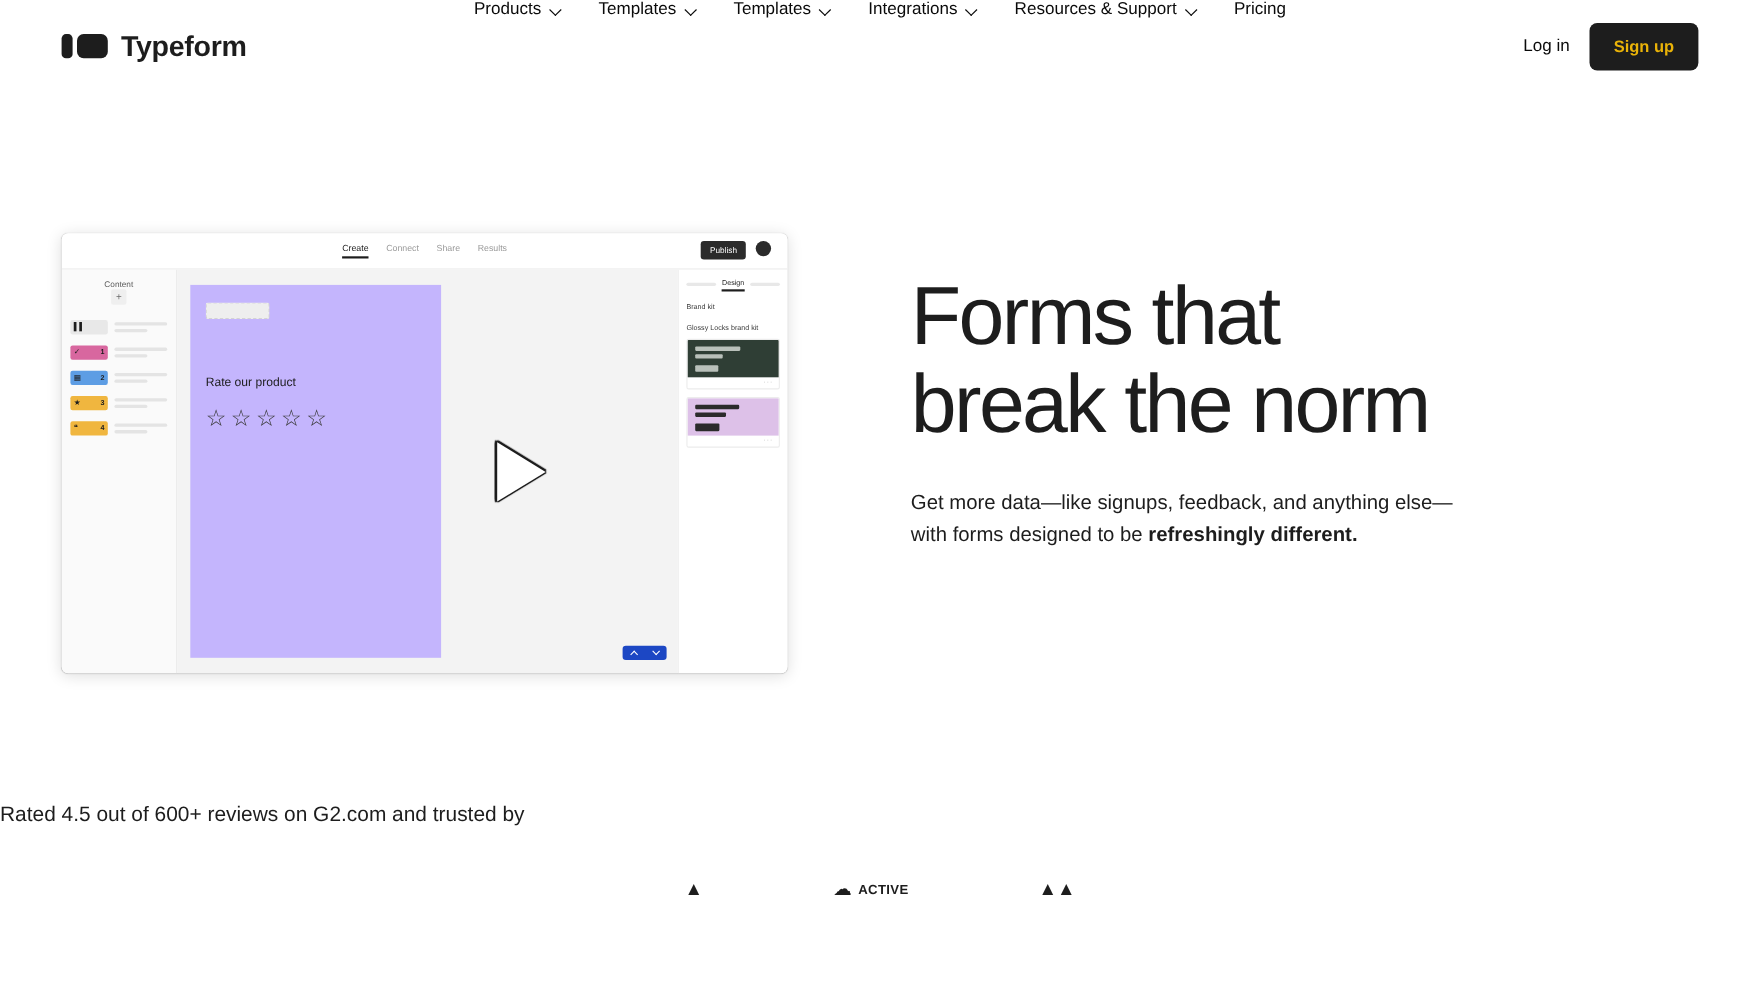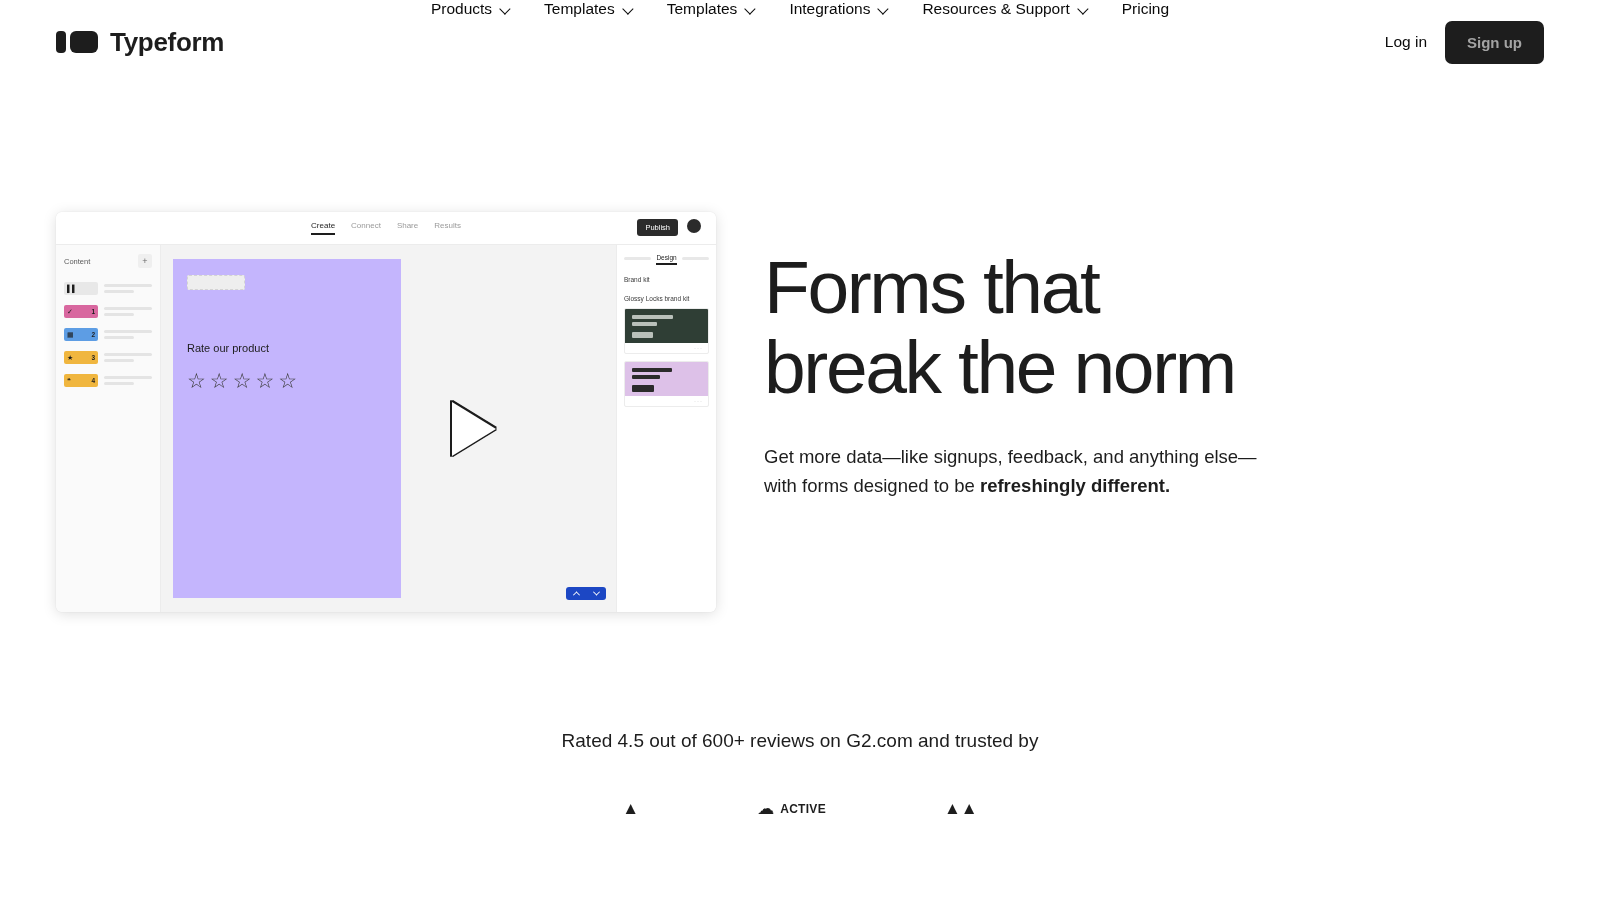--- a/index.html
+++ b/index.html
@@ -53,31 +53,31 @@
     border-right: 1.6px solid #0a0a0a;
     border-bottom: 1.6px solid #0a0a0a;
     transform: rotate(45deg);
   }
 
   .header-actions {
     margin-left: auto; display: flex; align-items: center; gap: 18px;
   }
   .login-link { font-size: 15.5px; color: #0a0a0a; cursor: pointer; }
   .signup-btn {
-    background: #1d1d1d; color: #a3a3a3; border: none;
+    background: #1d1d1d; color: #eab308; border: none;
     font-family: inherit; font-size: 15px; font-weight: 700;
     padding: 13px 22px; border-radius: 7px; cursor: pointer;
   }
 
   
   .hero {
     display: flex;
     align-items: flex-start;
     padding: 128px 56px 0 56px;
-    gap: 48px;
+    gap: 112px;
   }
 
   
   .mockup {
     width: 660px; height: 400px;
     background: #ffffff;
     border-radius: 6px;
     box-shadow: 0 2px 14px rgba(0,0,0,0.13), 0 0 1px rgba(0,0,0,0.18);
     flex: 0 0 auto;
     display: flex; flex-direction: column;
@@ -112,20 +112,21 @@
   .mk-body { flex: 1; display: flex; min-height: 0; }
 
   
   .mk-side {
     width: 105px; flex: 0 0 auto; background: #fafafa;
     border-right: 1px solid #ececec; padding: 9px 8px;
   }
   .mk-side-head {
     display: flex; align-items: center; justify-content: space-between;
     margin-bottom: 14px;
+    flex-direction: column;
   }
   .mk-side-title { font-size: 7.5px; color: #5a5a5a; }
   .mk-plus {
     width: 14px; height: 14px; background: #efefef; border-radius: 2px;
     display: flex; align-items: center; justify-content: center;
     font-size: 9px; color: #6a6a6a; line-height: 1;
   }
   .mk-qrow { display: flex; align-items: center; gap: 6px; margin-bottom: 10px; }
   .mk-chip {
     width: 34px; height: 13px; border-radius: 2px;
@@ -217,21 +218,21 @@
   }
   .hero-sub b { font-weight: 700; }
   .cta-btn {
     margin-top: 48px; display: inline-block;
     background: #1d1d1d; color: #fff; border: none;
     font-family: inherit; font-size: 17px; font-weight: 700;
     padding: 20px 30px; border-radius: 8px; cursor: pointer;
   }
 
   
-  .proof { margin-top: 118px; text-align: center; }
+  .proof { margin-top: 118px; text-align: left; }
   .proof-text { font-size: 19px; color: #1d1d1d; }
   .proof-logos {
     margin-top: 48px;
     display: flex; align-items: flex-start; justify-content: center; gap: 118px;
     height: 30px; overflow: hidden;
   }
   .plogo { display: flex; align-items: center; gap: 6px; color: #1d1d1d; }
   .plogo-ico { font-size: 17px; line-height: 1; }
   .plogo-txt { font-size: 12px; font-weight: 700; letter-spacing: 0.3px; }
 </style>

